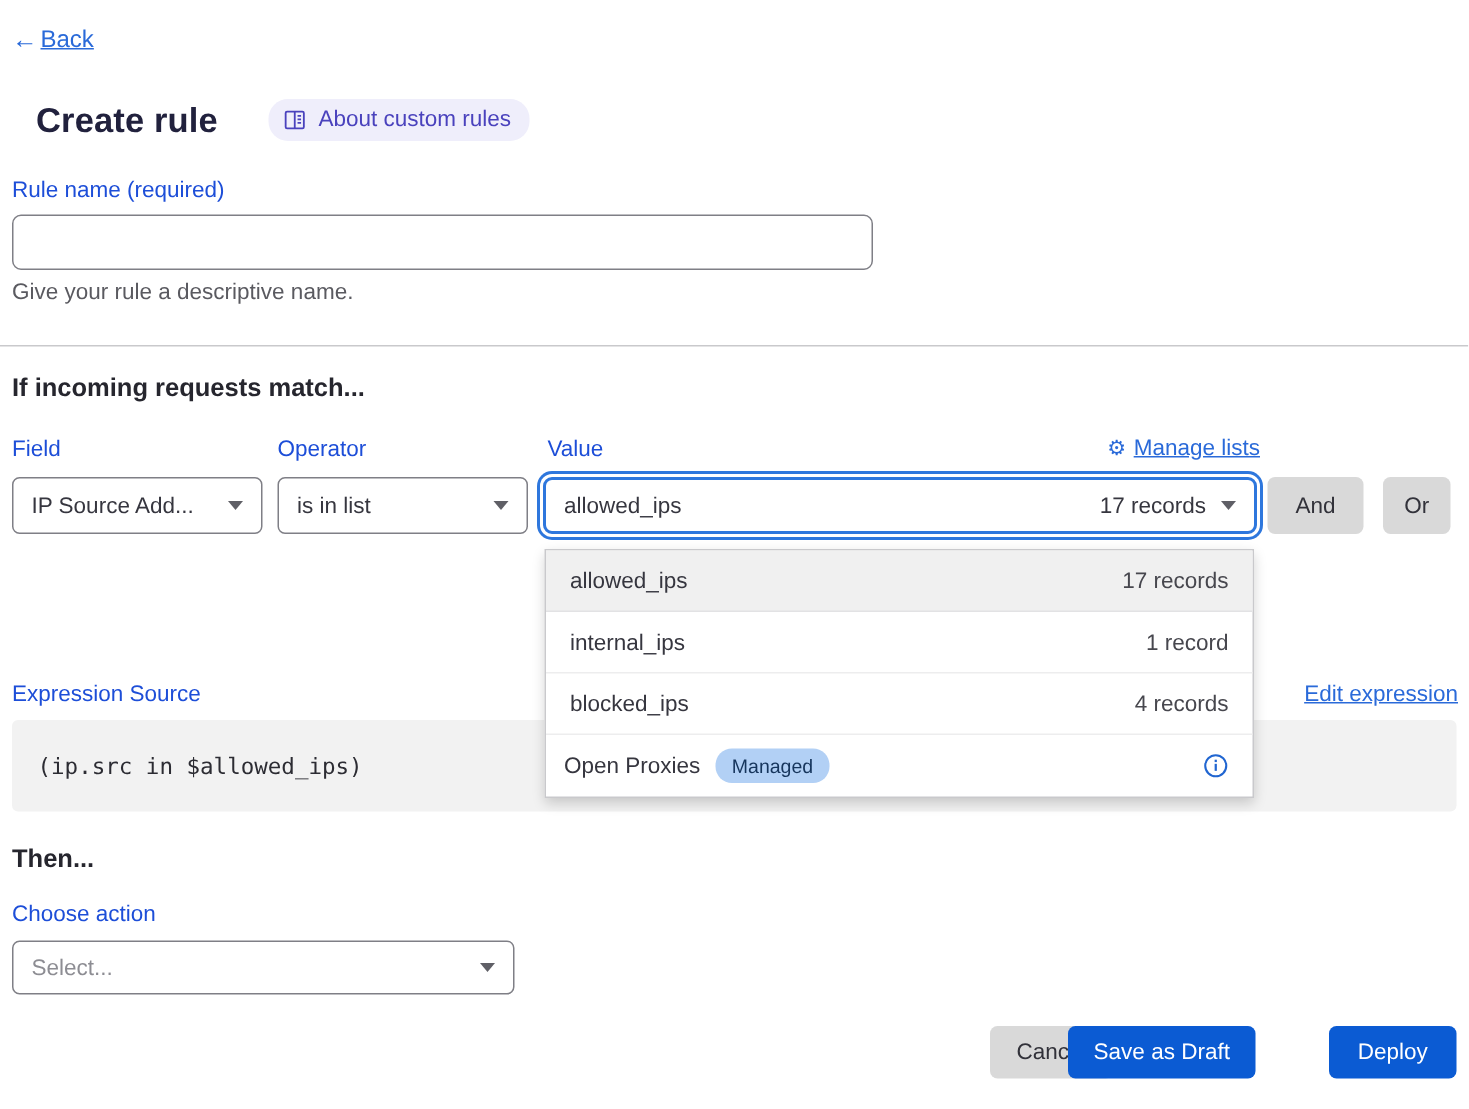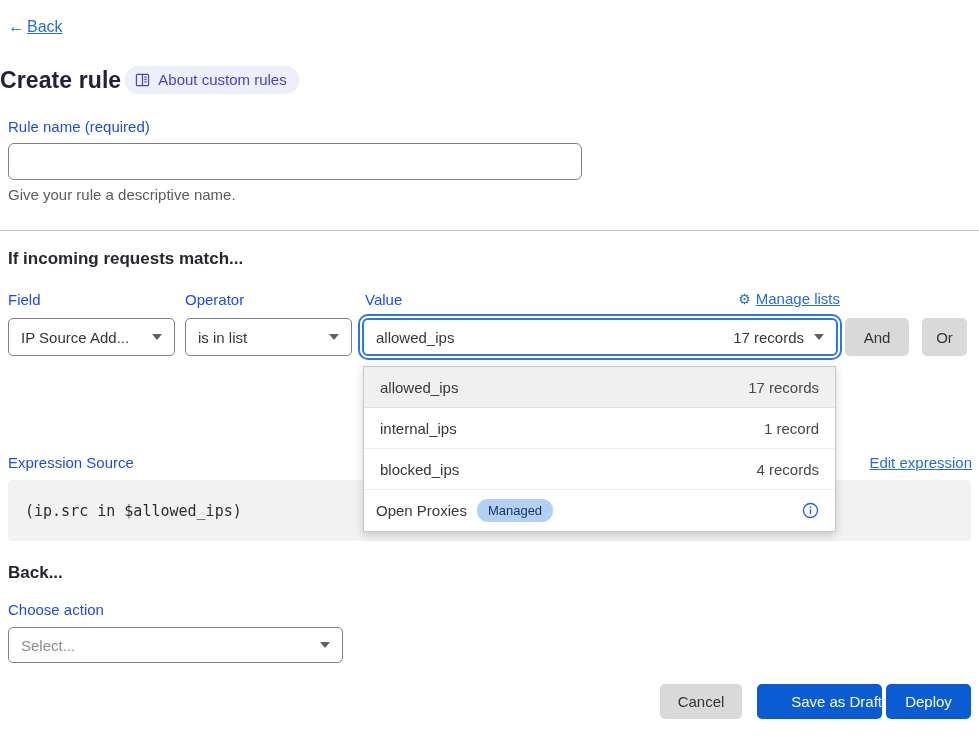--- a/index.html
+++ b/index.html
@@ -21,22 +21,22 @@
     position: absolute; left: 8px; top: 17px;
     font-size: 16px; color: #2a6ad9; cursor: pointer;
     display: flex; align-items: center; gap: 2px;
     text-decoration: none;
   }
   .back-link .arrow { font-size: 17px; text-decoration: none; }
   .back-link .back-text { text-decoration: underline; }
 
   
   .title-row {
-    position: absolute; left: 0; top: 66px;
-    display: flex; align-items: center; gap: 4px;
+    position: absolute; left: 24px; top: 66px;
+    display: flex; align-items: center; gap: 34px;
   }
   .page-title {
     font-size: 23px; font-weight: 700; color: #21213d;
     letter-spacing: 0.1px;
   }
   .about-badge {
     display: inline-flex; align-items: center; gap: 8px;
     background: #efeefb; color: #4a42bd;
     font-size: 15px; line-height: 1;
     padding: 6px 12px 7px 10px; border-radius: 13px;
@@ -155,21 +155,21 @@
   .action-select .placeholder { color: #8d8d93; }
 
   
   .footer-btn {
     position: absolute; top: 684px; height: 35px;
     border: none; border-radius: 5px; font-size: 15px;
     font-family: "Liberation Sans", sans-serif; cursor: pointer;
   }
   .btn-cancel { left: 660px; width: 82px; background: #d9d9d9; color: #32323a; }
   .btn-primary { background: #0b5bd3; color: #fff; }
-  .btn-save { left: 757px; width: 125px; text-align: right; }
+  .btn-save { left: 712px; width: 125px; }
   .btn-deploy { left: 886px; width: 85px; }
 </style>
 </head>
 <body>
 
 <div class="page">
 
   <a class="back-link">
     <span class="arrow">←</span>
     <span class="back-text">Back</span>
@@ -254,21 +254,21 @@
       </span>
     </div>
   </div>
 
   <label class="field-label" style="left:8px; top:454px;">Expression Source</label>
   <a class="edit-expression">Edit expression</a>
   <div class="expression-block">
     <code class="expression-code">(ip.src in $allowed_ips)</code>
   </div>
 
-  <h2 class="section-heading" style="top:563px;">Back...</h2>
+  <h2 class="section-heading" style="top:563px;">Then...</h2>
   <label class="field-label" style="left:8px; top:601px;">Choose action</label>
 
   <div class="select-box action-select">
     <span class="grow placeholder">Select...</span>
     <span class="chevron"></span>
   </div>
 
   <button class="footer-btn btn-cancel">Cancel</button>
   <button class="footer-btn btn-primary btn-save">Save as Draft</button>
   <button class="footer-btn btn-primary btn-deploy">Deploy</button>

